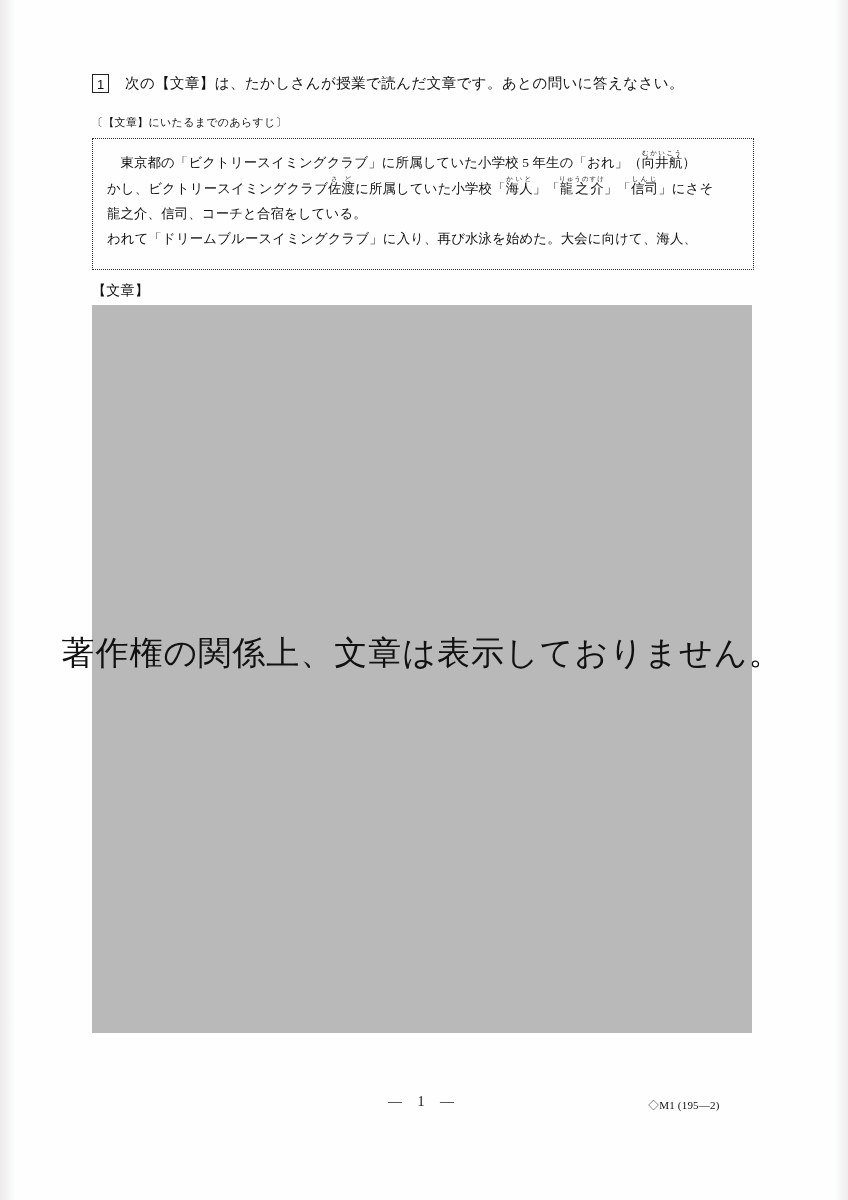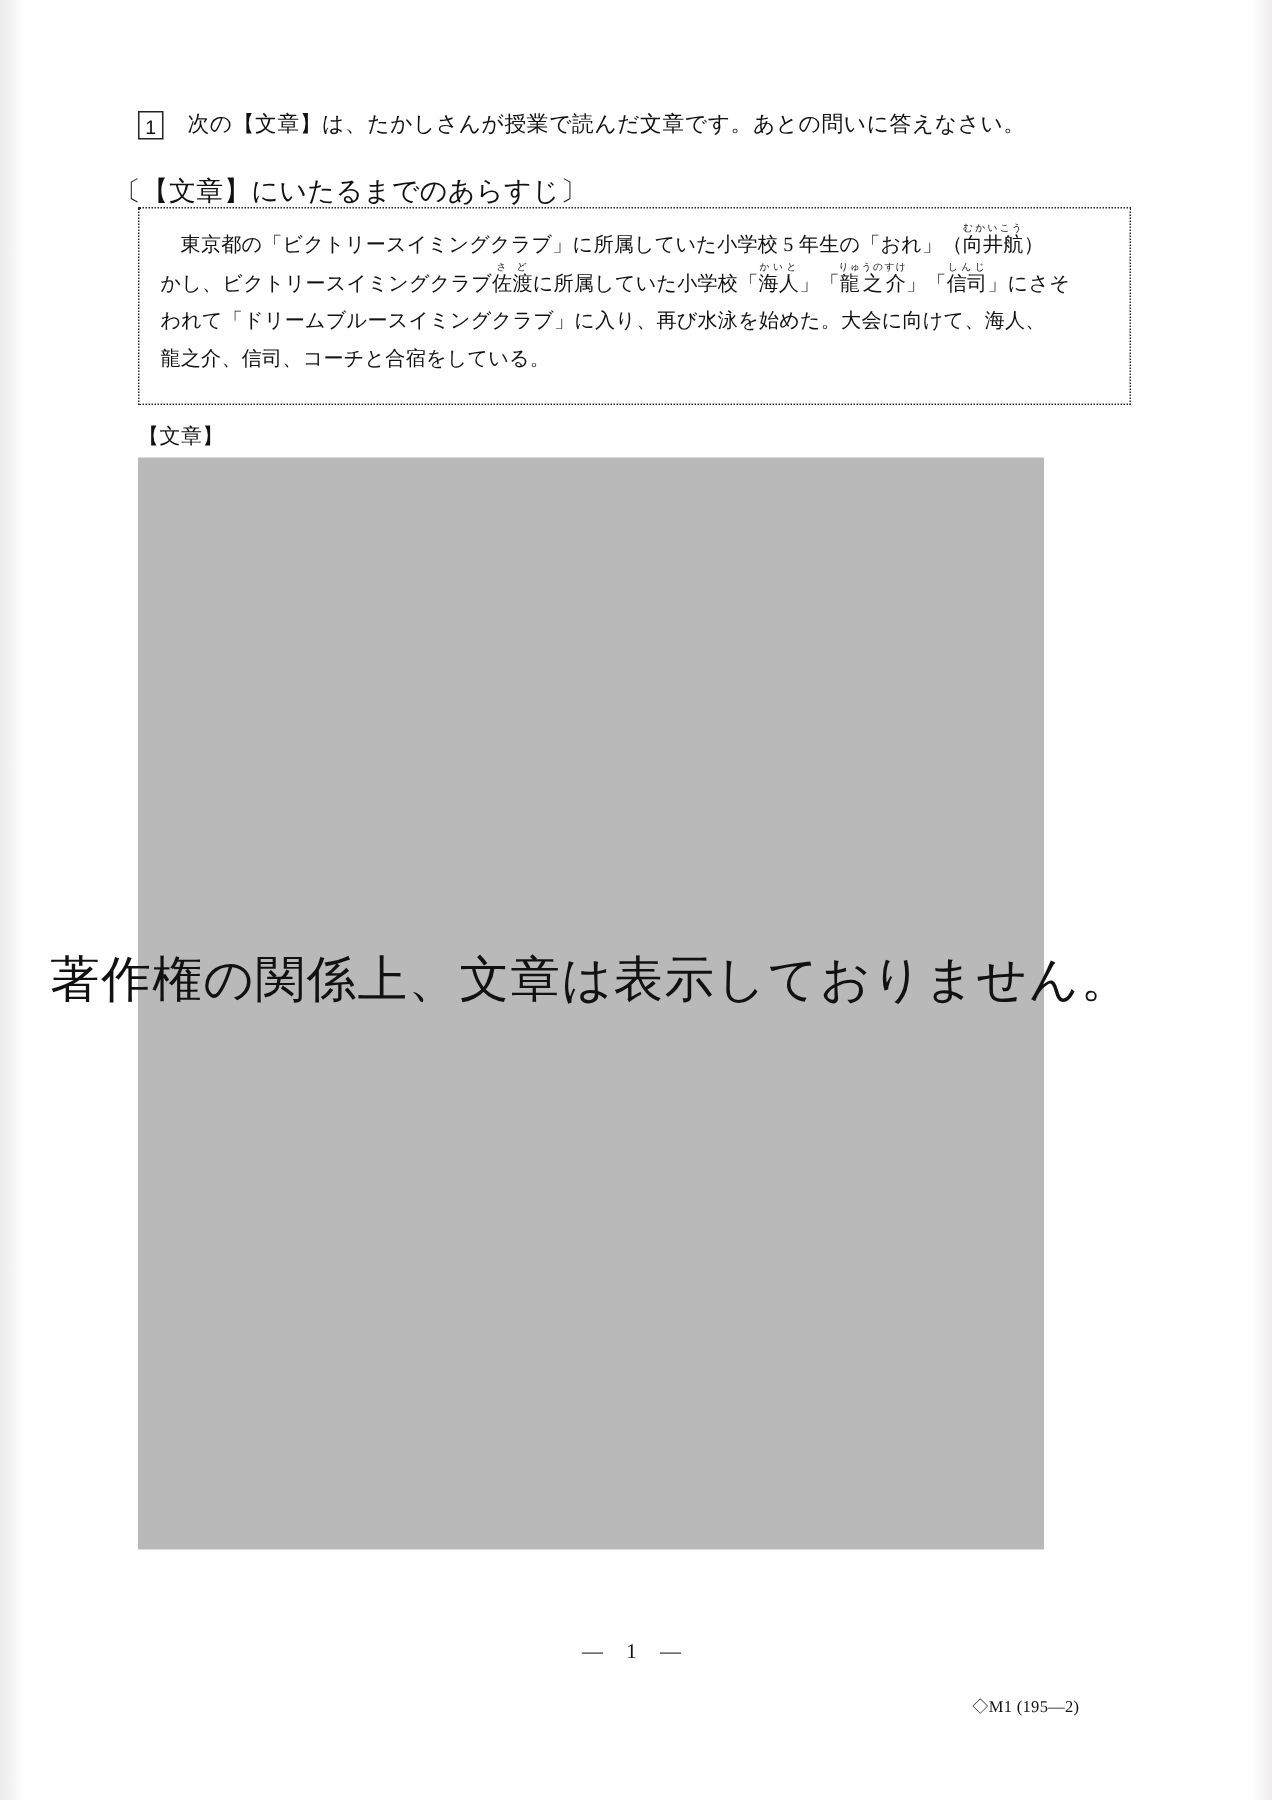--- a/index.html
+++ b/index.html
@@ -64,23 +64,23 @@
     margin-left: 16px;
     font-size: 14.5px;
     line-height: 19px;
     letter-spacing: 0.4px;
     white-space: nowrap;
   }
 
   
   .summary-label {
     position: absolute;
-    left: 76px;
+    left: 92px;
     top: 115px;
-    font-size: 18px;
+    font-size: 11px;
     letter-spacing: 0.3px;
     white-space: nowrap;
   }
 
   
   .summary-box {
     position: absolute;
     left: 92px;
     top: 138px;
     width: 662px;
@@ -118,21 +118,21 @@
     font-size: 14px;
     letter-spacing: 0.3px;
     font-family: Liberation Serif, serif;
   }
 
   
   .masked-block {
     position: absolute;
     left: 92px;
     top: 305px;
-    width: 604px;
+    width: 660px;
     height: 728px;
     background: #b9b9b9;
     display: flex;
     align-items: center;
     justify-content: center;
   }
   .masked-text {
     font-size: 33px;
     letter-spacing: 1px;
     color: #111;
@@ -152,41 +152,40 @@
     font-size: 14px;
     letter-spacing: 6px;
   }
   .footer-code {
     position: absolute;
     left: 648px;
     top: 1098px;
     font-size: 11px;
     font-family: "Liberation Serif", serif;
     letter-spacing: 0.2px;
-    margin-top: 32px;
   }
 </style>
 </head>
 <body>
 
 <div class="page">
 
   <div class="q-head">
     <div class="q-num">1</div>
     <div class="q-text">次の【文章】は、たかしさんが授業で読んだ文章です。あとの問いに答えなさい。</div>
   </div>
 
   <div class="summary-label">〔【文章】にいたるまでのあらすじ〕</div>
 
   <div class="summary-box">
     <div class="summary-body">
       <p class="indent"><span>東京都の「ビクトリースイミングクラブ」に所属していた小学校 5 年生の「おれ」（</span><ruby><span>向井航</span><rt>むかいこう</rt></ruby><span>）</span></p>
       <p><span>かし、ビクトリースイミングクラブ</span><ruby><span>佐渡</span><rt>さど</rt></ruby><span>に所属していた小学校「</span><ruby><span>海人</span><rt>かいと</rt></ruby><span>」「</span><ruby><span>龍之介</span><rt>りゅうのすけ</rt></ruby><span>」「</span><ruby><span>信司</span><rt>しんじ</rt></ruby><span>」にさそ</span></p>
+      <p>龍之介、信司、コーチと合宿をしている。</p>
       <p>われて「ドリームブルースイミングクラブ」に入り、再び水泳を始めた。大会に向けて、海人、</p>
-      <p>龍之介、信司、コーチと合宿をしている。</p>
     </div>
   </div>
 
   <div class="passage-label">【文章】</div>
 
   <div class="masked-block">
     <div class="masked-text">著作権の関係上、文章は表示しておりません。</div>
   </div>
 
   <div class="footer-page">— 1 —</div>

